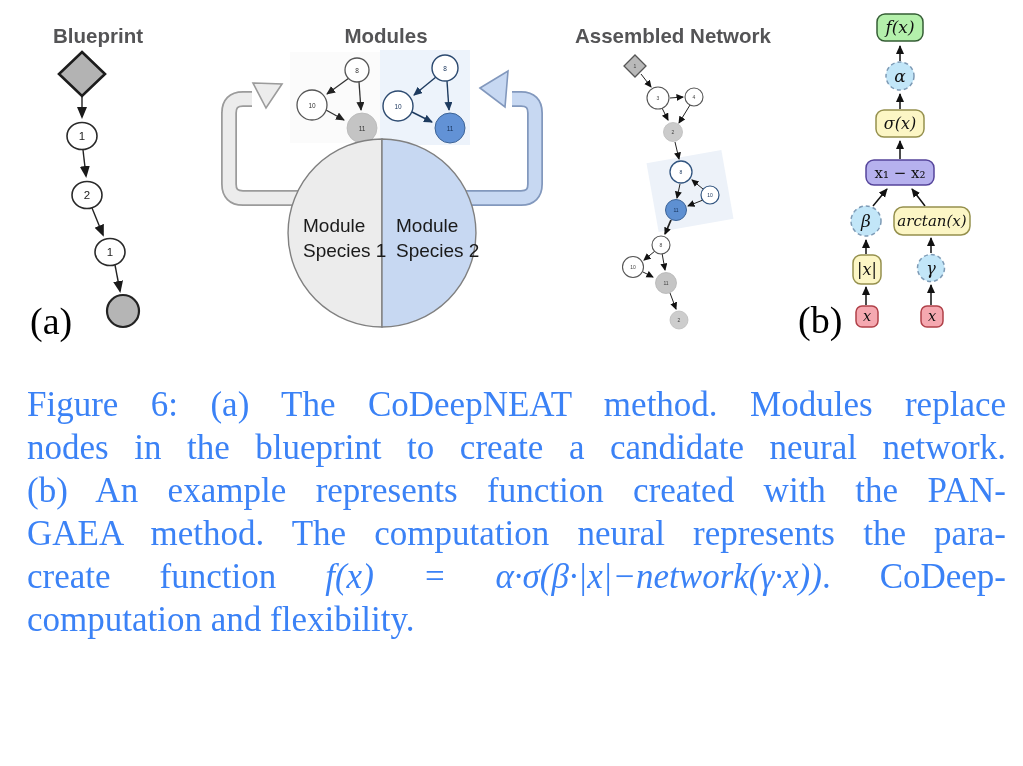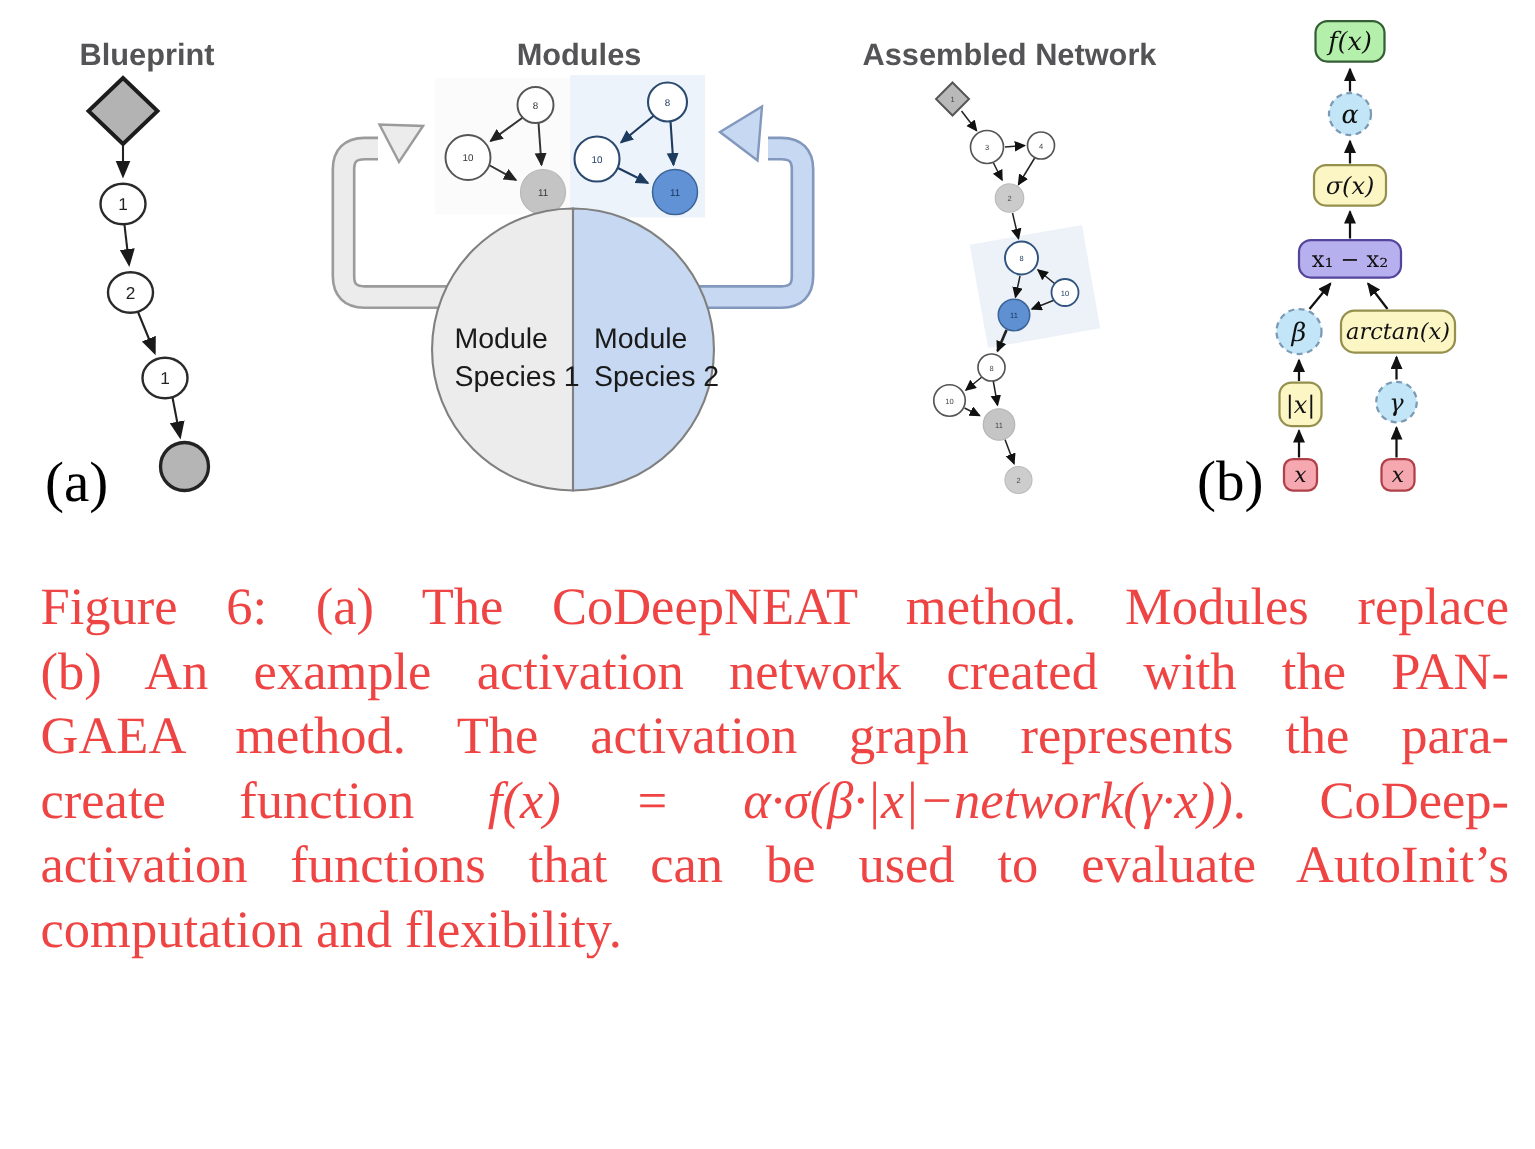--- a/index.html
+++ b/index.html
@@ -9,21 +9,21 @@
   .panel-label{font-family:"Liberation Serif",serif;font-size:38px;fill:#000;}
   .bpnode{font-family:"Liberation Sans",sans-serif;font-size:11.5px;fill:#222;}
   .tiny{font-family:"Liberation Sans",sans-serif;font-size:6.5px;fill:#333;}
   .tiny-navy{font-family:"Liberation Sans",sans-serif;font-size:6.5px;fill:#16325a;}
   .micro{font-family:"Liberation Sans",sans-serif;font-size:5px;fill:#444;}
   .micro-navy{font-family:"Liberation Sans",sans-serif;font-size:5px;fill:#16325a;}
   .species{font-family:"Liberation Sans",sans-serif;font-size:19px;fill:#1a1a1a;}
   .mathlab{font-family:"DejaVu Serif","DejaVu Sans",serif;font-style:italic;fill:#111;}
   .mathlab-up{font-family:"DejaVu Serif","DejaVu Sans",serif;fill:#111;}
   .caption{position:absolute;left:27px;top:383px;width:979px;font-family:"Liberation Serif",serif;
-           font-size:35px;color:#ef4444;}
+           font-size:35px;color:#3b82f6;}
   .capline{height:43px;line-height:43px;text-align:justify;text-align-last:justify;white-space:nowrap;}
   .capline.last{text-align-last:left;}
   .capmath{font-style:italic;}
 </style>
 </head>
 <body>
 
 <div class="page">
 
 <svg width="1023" height="370" viewBox="0 0 1023 370">
@@ -210,20 +210,20 @@
 
     <rect x="921" y="306" width="22" height="21" rx="6" fill="#f5a8b0" stroke="#b04048" stroke-width="1.5"></rect>
     <text class="mathlab" font-size="14.5" x="932" y="321" text-anchor="middle">x</text>
 
     <text class="panel-label" x="798" y="333">(b)</text>
   </g>
 </svg>
 
 <div class="caption">
   <div class="capline"><span>Figure 6: (a) The CoDeepNEAT method. Modules replace</span></div>
-  <div class="capline"><span>(b) An example activation network created with the PAN-</span></div>
-  <div class="capline"><span>GAEA method. The activation graph represents the para-</span></div>
+  <div class="capline"><span>nodes in the blueprint to create a candidate neural network.</span></div>
+  <div class="capline"><span>(b) An example represents function created with the PAN-</span></div>
+  <div class="capline"><span>GAEA method. The computation neural represents the para-</span></div>
   <div class="capline"><span>create function </span><span class="capmath">f(x) = α·σ(β·|x|−network(γ·x))</span><span>. CoDeep-</span></div>
-  <div class="capline"><span>activation functions that can be used to evaluate AutoInit’s</span></div>
   <div class="capline last"><span>computation and flexibility.</span></div>
 </div>
 
 </div>
 
 </body></html>

